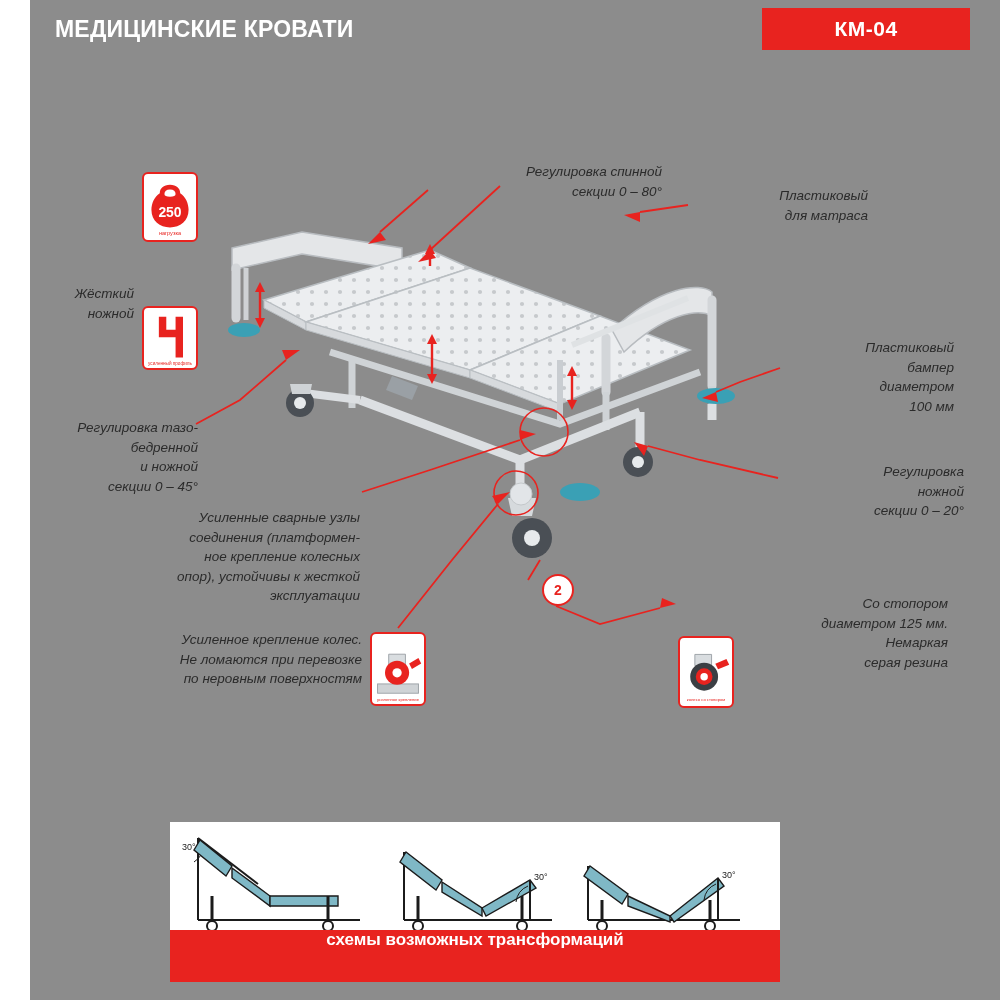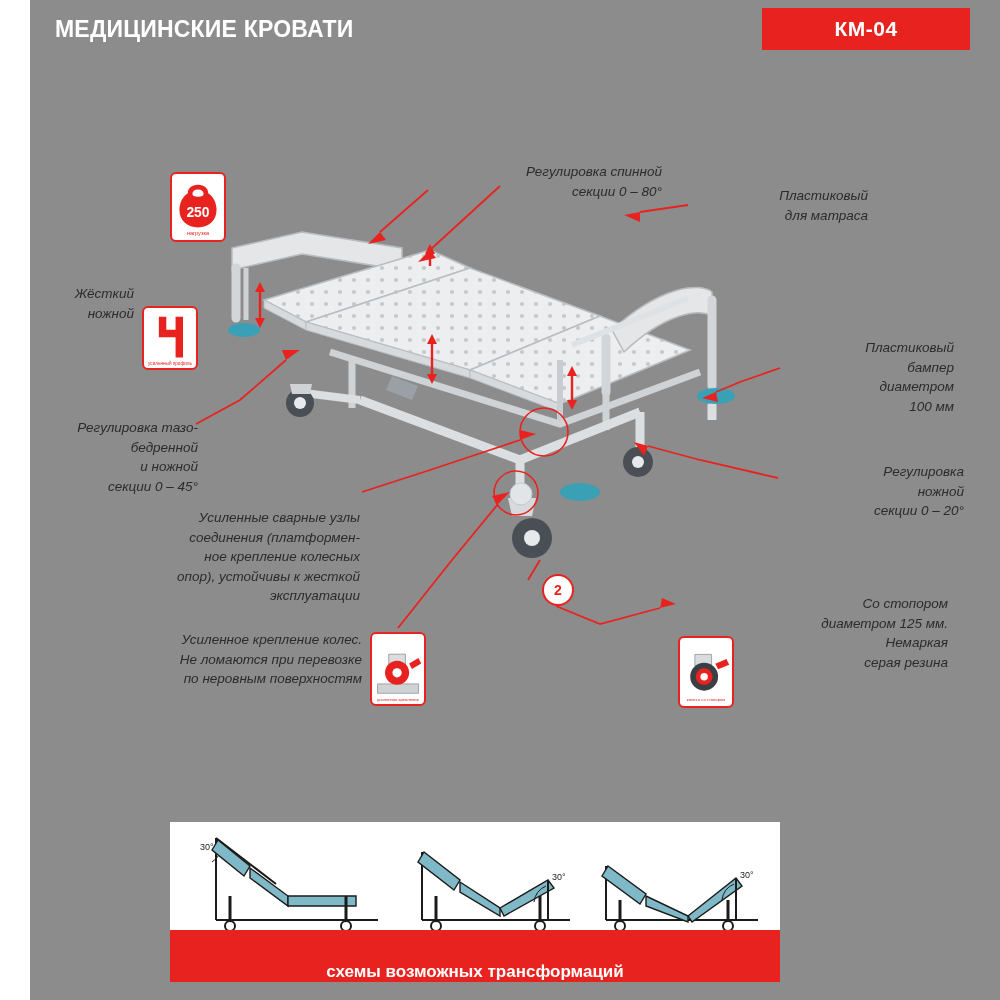--- a/index.html
+++ b/index.html
@@ -51,26 +51,25 @@
     border:2px solid #e8231f;
     border-radius:6px;
     box-sizing:border-box;
   }
 
   
   .scheme{
     position:absolute;left:170px;top:822px;width:610px;height:160px;
     background:#ffffff;
     box-sizing:border-box;
-    padding-left:18px;
   }
   .scheme-caption{
     position:absolute;left:170px;top:930px;width:610px;height:52px;
     background:#e8231f;
-    display:flex;align-items:flex-end;justify-content:center;
+    display:flex;align-items:flex-start;justify-content:center;
   }
   .scheme-caption span{
     color:#ffffff;font-size:17px;font-weight:bold;
   }
 
   svg.layer{
     position:absolute;left:0;top:0;width:1000px;height:1000px;
     pointer-events:none;
   }
   .num-badge{
@@ -197,21 +196,21 @@
       <path d="M432 340 L432 378"></path>
       <path d="M432 334 L427 344 L437 344 Z" stroke="none"></path>
       <path d="M432 384 L427 374 L437 374 Z" stroke="none"></path>
 
       <path d="M572 372 L572 404"></path>
       <path d="M572 366 L567 376 L577 376 Z" stroke="none"></path>
       <path d="M572 410 L567 400 L577 400 Z" stroke="none"></path>
     </g>
   </svg>
 
-  <div class="icon-card" style="left:142px;top:172px;width:56px;height:70px;margin-left:28px;">
+  <div class="icon-card" style="left:142px;top:172px;width:56px;height:70px;">
     <svg viewBox="0 0 56 70" width="52" height="66" style="display:block;margin:1px auto;">
       <path d="M28 10 c-7 0 -11 4 -11 9 c-6 4 -9 11 -9 18 c0 12 9 19 20 19 c11 0 20 -7 20 -19 c0 -7 -3 -14 -9 -18 c0 -5 -4 -9 -11 -9 z" fill="#e8231f"></path>
       <path d="M28 15 c-4 0 -6 2 -6 5 c0 2 2 3 6 3 c4 0 6 -1 6 -3 c0 -3 -2 -5 -6 -5 z" fill="#ffffff"></path>
       <text x="28" y="45" font-size="15" font-weight="bold" fill="#ffffff" text-anchor="middle" font-family="Liberation Sans, sans-serif">250</text>
       <text x="28" y="64" font-size="6" fill="#e8231f" text-anchor="middle" font-family="Liberation Sans, sans-serif">нагрузка</text>
     </svg>
   </div>
 
   <div class="icon-card" style="left:142px;top:306px;width:56px;height:64px;">
     <svg viewBox="0 0 56 64" width="52" height="60" style="display:block;margin:1px auto;">

